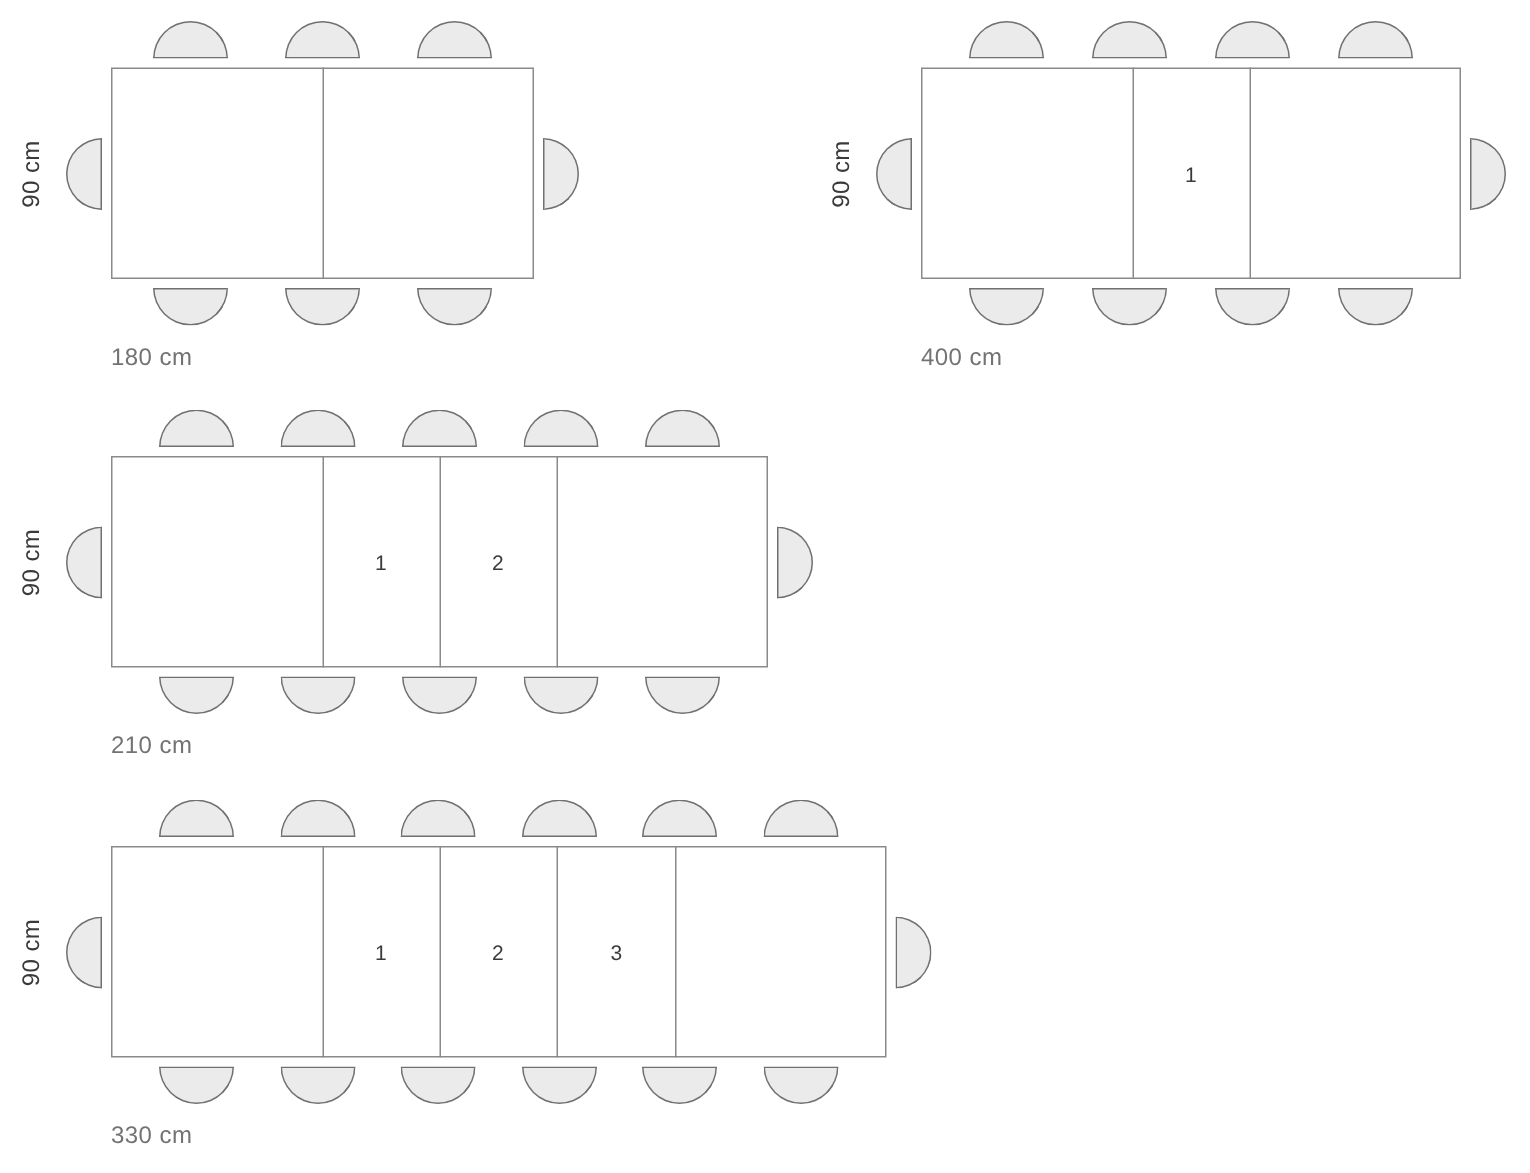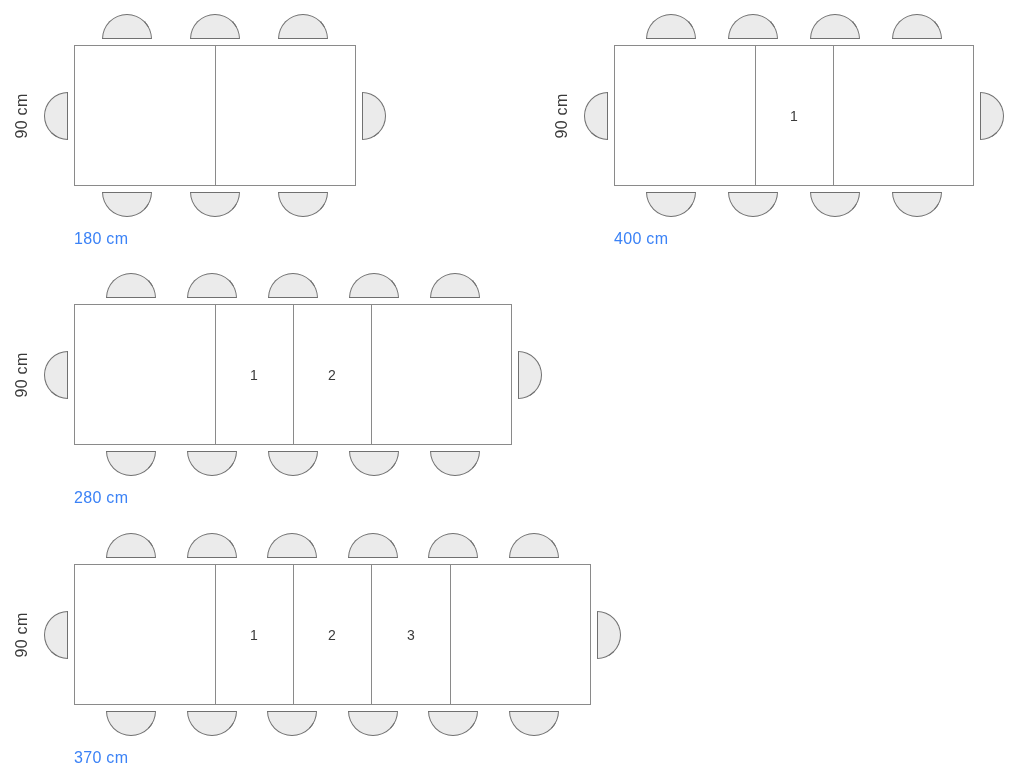--- a/index.html
+++ b/index.html
@@ -45,21 +45,21 @@
   .leaf-label {
     position: absolute;
     transform: translate(-50%, -50%);
     font-size: 14px;
     color: #3a3a3a;
     letter-spacing: 0.3px;
   }
   .length-label {
     position: absolute;
     font-size: 16px;
-    color: #3b82f6;
+    color: #737373;
     letter-spacing: 0.3px;
     white-space: nowrap;
   }
   .width-label {
     position: absolute;
     transform: translate(-50%, -50%) rotate(-90deg);
     font-size: 16px;
     color: #3a3a3a;
     letter-spacing: 0.3px;
     white-space: nowrap;
@@ -114,21 +114,21 @@
       <div class="chair n" style="left: 349px; top: 273px; width: 50px; height: 25px;"></div>
       <div class="chair n" style="left: 430px; top: 273px; width: 50px; height: 25px;"></div>
       <div class="chair s" style="left: 106px; top: 451px; width: 50px; height: 25px;"></div>
       <div class="chair s" style="left: 187px; top: 451px; width: 50px; height: 25px;"></div>
       <div class="chair s" style="left: 268px; top: 451px; width: 50px; height: 25px;"></div>
       <div class="chair s" style="left: 349px; top: 451px; width: 50px; height: 25px;"></div>
       <div class="chair s" style="left: 430px; top: 451px; width: 50px; height: 25px;"></div>
       <div class="chair w" style="left: 44px; top: 351px; width: 24px; height: 48px;"></div>
       <div class="chair e" style="left: 518px; top: 351px; width: 24px; height: 48px;"></div>
       <div class="width-label" style="left: 22px; top: 375px;">90 cm</div>
-      <div class="length-label" style="left: 74px; top: 489px;">280 cm</div>
+      <div class="length-label" style="left: 74px; top: 489px;">210 cm</div>
     </div>
     <div class="diagram">
       <div class="table-top" style="left: 74px; top: 564px; width: 517px; height: 141px;"></div>
       <div class="leaf-divider" style="left: 215px; top: 564px; height: 141px;"></div>
       <div class="leaf-divider" style="left: 293px; top: 564px; height: 141px;"></div>
       <div class="leaf-divider" style="left: 371px; top: 564px; height: 141px;"></div>
       <div class="leaf-divider" style="left: 450px; top: 564px; height: 141px;"></div>
       <div class="leaf-label" style="left: 254px; top: 635px;">1</div>
       <div class="leaf-label" style="left: 332px; top: 635px;">2</div>
       <div class="leaf-label" style="left: 411px; top: 635px;">3</div>
@@ -140,15 +140,15 @@
       <div class="chair n" style="left: 509px; top: 533px; width: 50px; height: 25px;"></div>
       <div class="chair s" style="left: 106px; top: 711px; width: 50px; height: 25px;"></div>
       <div class="chair s" style="left: 187px; top: 711px; width: 50px; height: 25px;"></div>
       <div class="chair s" style="left: 267px; top: 711px; width: 50px; height: 25px;"></div>
       <div class="chair s" style="left: 348px; top: 711px; width: 50px; height: 25px;"></div>
       <div class="chair s" style="left: 428px; top: 711px; width: 50px; height: 25px;"></div>
       <div class="chair s" style="left: 509px; top: 711px; width: 50px; height: 25px;"></div>
       <div class="chair w" style="left: 44px; top: 611px; width: 24px; height: 48px;"></div>
       <div class="chair e" style="left: 597px; top: 611px; width: 24px; height: 48px;"></div>
       <div class="width-label" style="left: 22px; top: 635px;">90 cm</div>
-      <div class="length-label" style="left: 74px; top: 749px;">370 cm</div>
+      <div class="length-label" style="left: 74px; top: 749px;">330 cm</div>
     </div>
   </div>
 
 </body></html>

